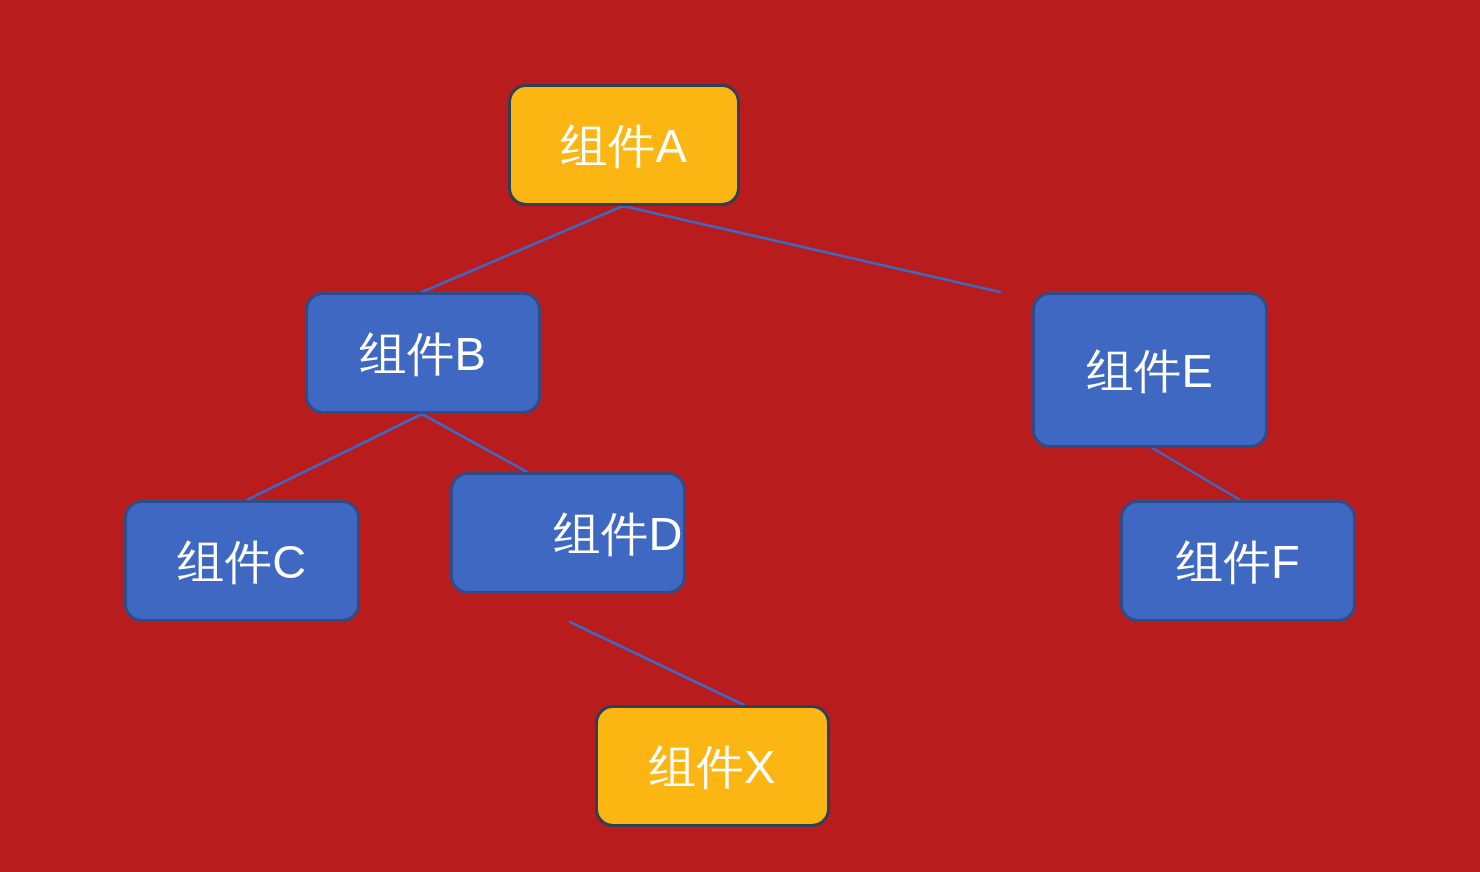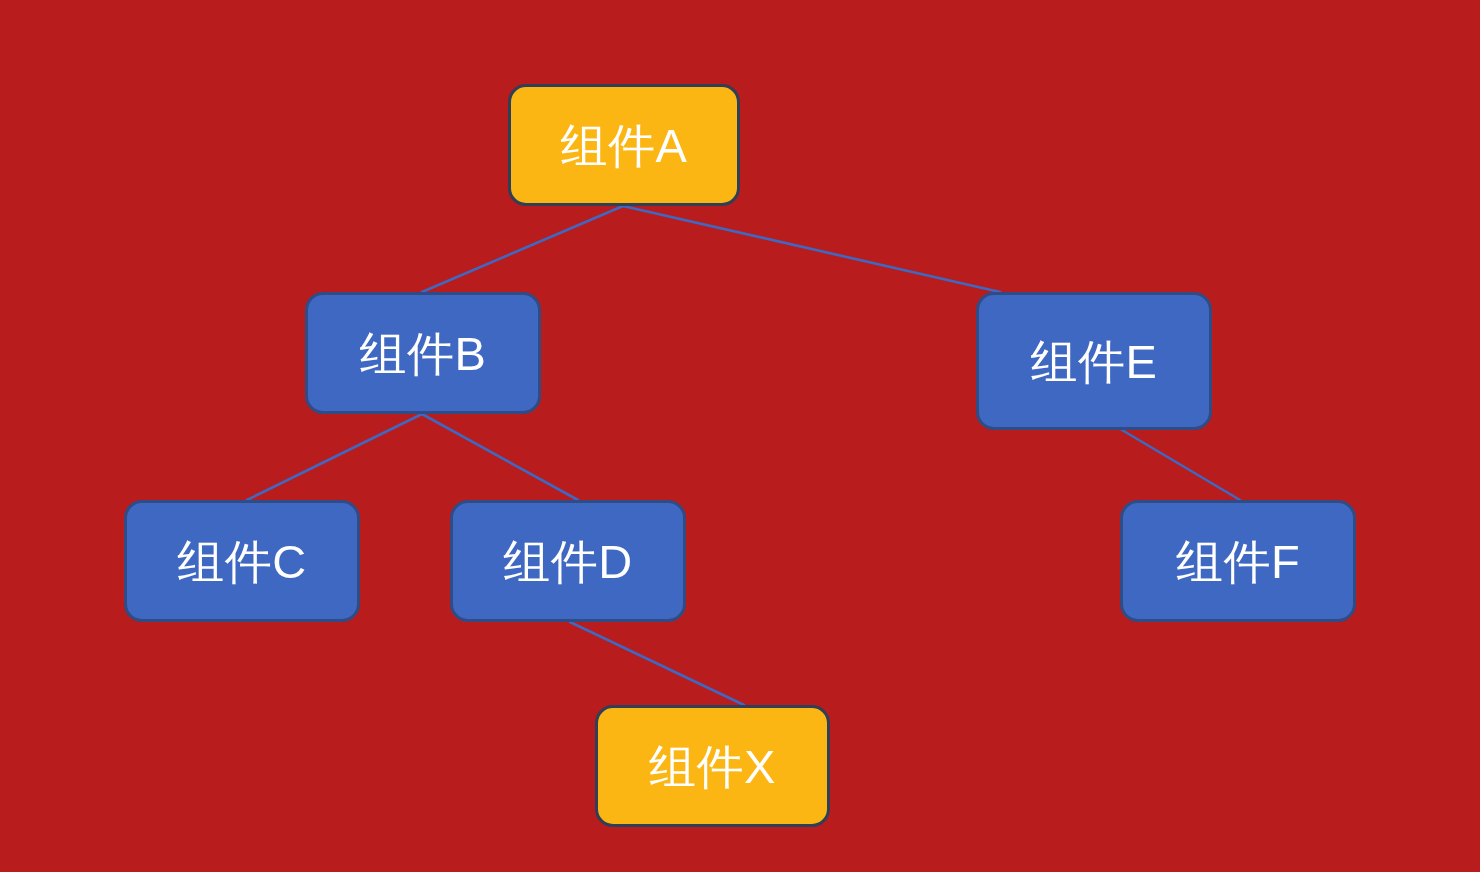--- a/index.html
+++ b/index.html
@@ -71,27 +71,27 @@
       <line x1="570" y1="622" x2="744" y2="705" stroke="#3F68C2" stroke-width="2.6" stroke-linecap="round"></line>
     </svg>
 
   <div id="node-layer">
       <div class="node kind-highlight" style="left: 508px; top: 84px; width: 232px; height: 122px;">
         <span class="node-label">组件A</span>
       </div>
       <div class="node kind-primary" style="left: 305px; top: 292px; width: 236px; height: 122px;">
         <span class="node-label">组件B</span>
       </div>
-      <div class="node kind-primary" style="left: 976px; top: 292px; width: 236px; height: 138px;">
+      <div class="node kind-primary" style="left: 1032px; top: 292px; width: 236px; height: 156px;">
         <span class="node-label">组件E</span>
       </div>
       <div class="node kind-primary" style="left: 124px; top: 500px; width: 236px; height: 122px; align-items: center;">
         <span class="node-label">组件C</span>
       </div>
-      <div class="node kind-primary" style="left: 450px; top: 500px; width: 236px; height: 122px;">
+      <div class="node kind-primary" style="left: 450px; top: 472px; width: 236px; height: 122px; justify-content: flex-end;">
         <span class="node-label">组件D</span>
       </div>
       <div class="node kind-primary" style="left: 1120px; top: 500px; width: 236px; height: 122px; justify-content: center;">
         <span class="node-label">组件F</span>
       </div>
       <div class="node kind-highlight" style="left: 595px; top: 705px; width: 235px; height: 122px;">
         <span class="node-label">组件X</span>
       </div>
     </div>
 

